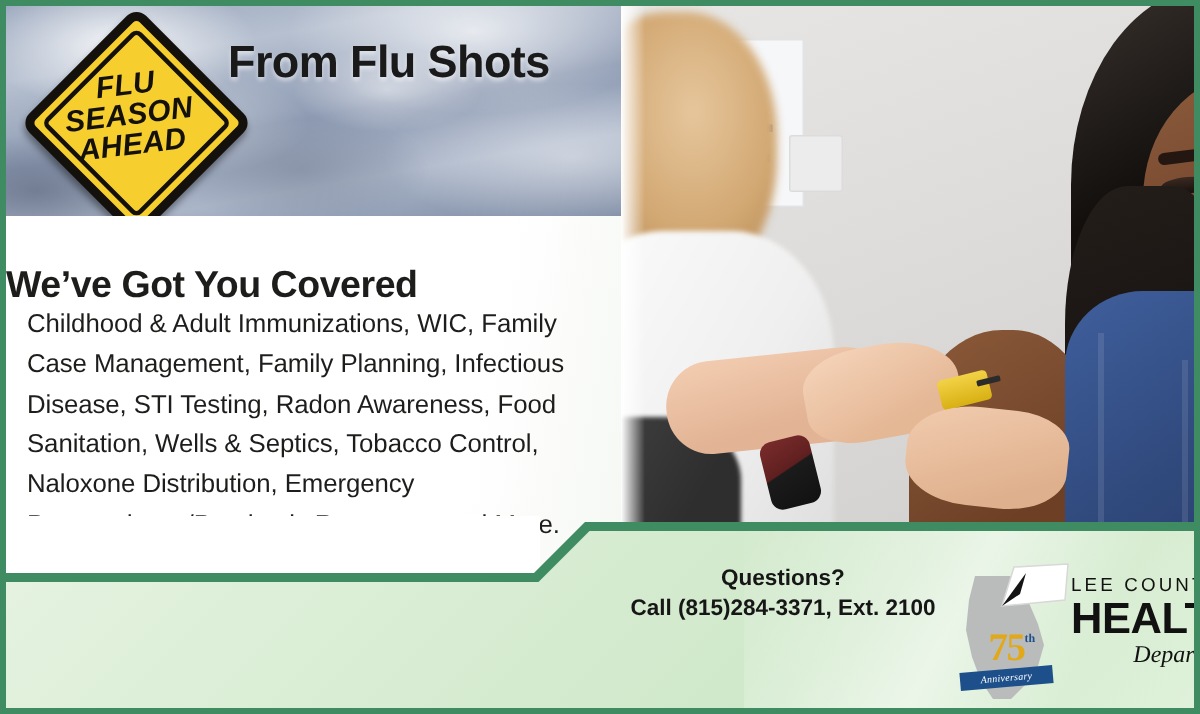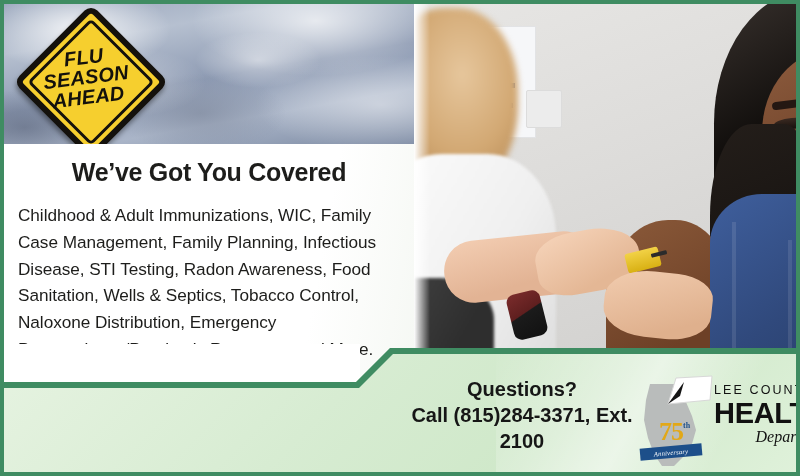--- a/index.html
+++ b/index.html
@@ -71,22 +71,21 @@
     text-shadow:0 2px 3px rgba(255,255,255,.55);
   }
   .headline span{display:block;}
 
   
   .left-panel{
     position:absolute;left:0;top:140px;width:410px;height:328px;
     background:linear-gradient(100deg,#ffffff 0%,#ffffff 72%,#f4f7f2 100%);
   }
   .subhead{
-    position:absolute;left:0;top:14px;width:410px;
-    text-align:center;
+    position:absolute;left:0;top:32px;width:410px;
     font-family:"Liberation Sans",sans-serif;
     font-weight:bold;font-size:25px;color:#1d1d1b;
     letter-spacing:-.3px;
   }
   .services{
     position:absolute;left:14px;top:58px;width:378px;
     font-family:"Liberation Sans",sans-serif;
     font-size:17.2px;line-height:1.56;color:#1d1d1b;
     letter-spacing:-.05px;
   }
@@ -255,21 +254,21 @@
     background:#3f8c62;
   }
   .white-notch{
     position:absolute;left:0;top:340px;width:356px;height:40px;background:#ffffff;
   }
 
   .contact{
     position:absolute;left:396px;top:372px;width:244px;
     text-align:center;
     font-family:"Liberation Sans",sans-serif;
-    font-weight:bold;font-size:20px;line-height:1.30;
+    font-weight:bold;font-size:15px;line-height:1.30;
     color:#161616;
     z-index:7;
   }
   .contact span{display:block;}
 
   
   .lchd{position:absolute;left:630px;top:372px;width:164px;height:96px;z-index:7;}
   .il-shape{position:absolute;left:0;top:6px;width:74px;height:86px;}
   .badge{
     position:absolute;left:8px;top:28px;width:58px;height:38px;z-index:2;margin-top:17px;
@@ -321,20 +320,21 @@
         <div class="sign-inner"></div>
       </div>
       <div class="sign-text">
         <span class="sl1">FLU</span>
         <span class="sl2">SEASON</span>
         <span class="sl3">AHEAD</span>
       </div>
     </div>
 
     <div class="headline">
+      <span>From Flu Shots</span>
     </div>
   </div>
 
   <div class="photo">
     <div class="wall-poster">
       <i class="wp1"></i>
       <i class="wp2"></i>
       <i class="wp3"></i>
     </div>
     <div class="wall-box"></div>

